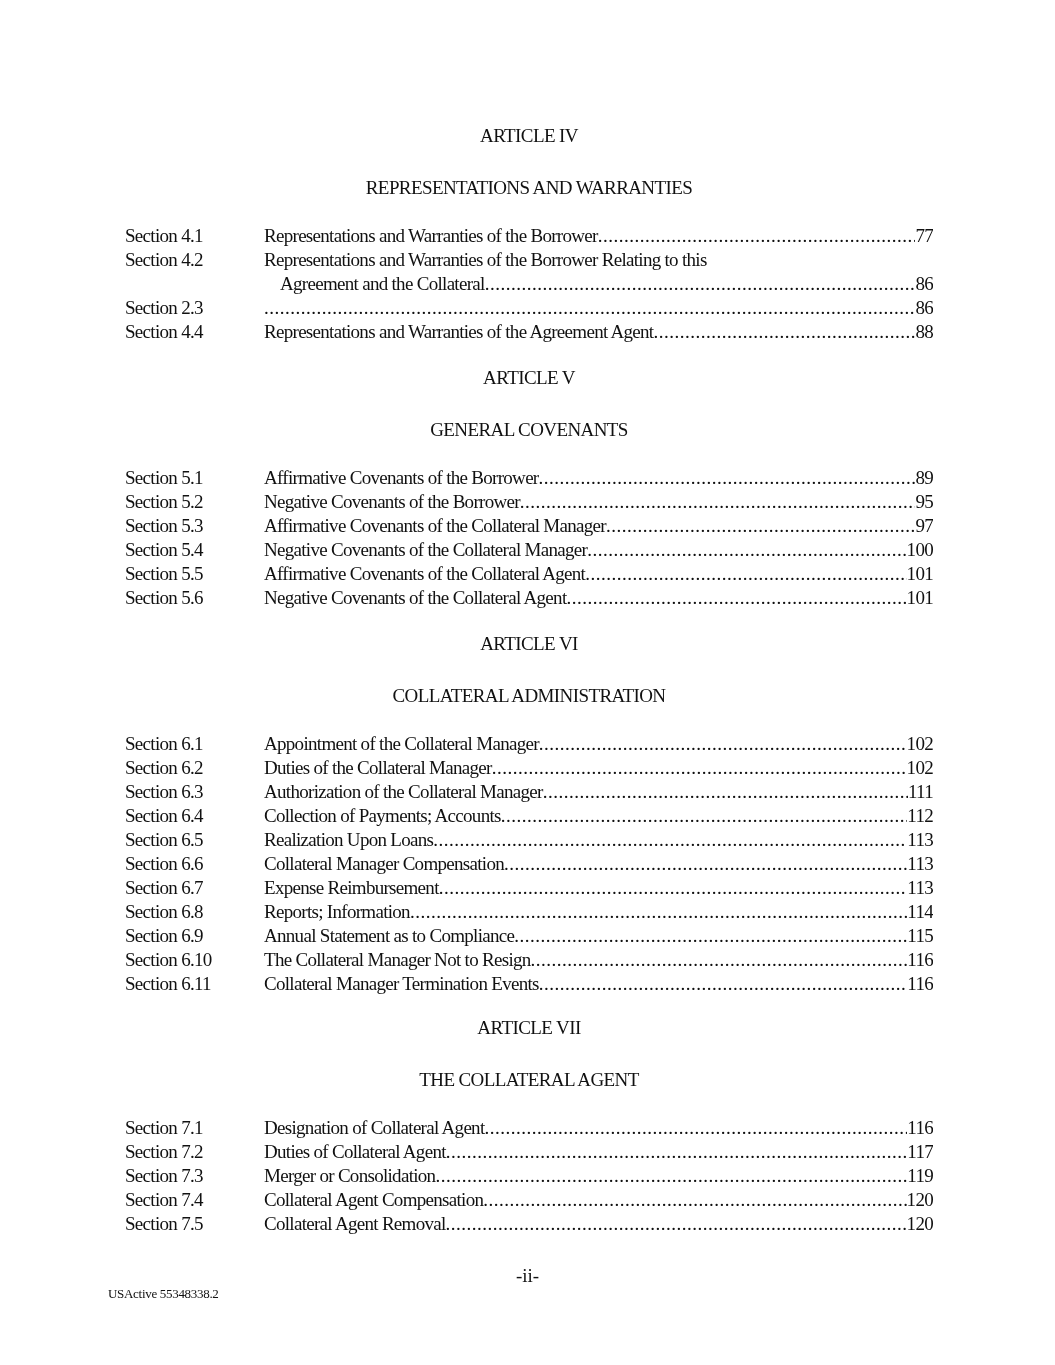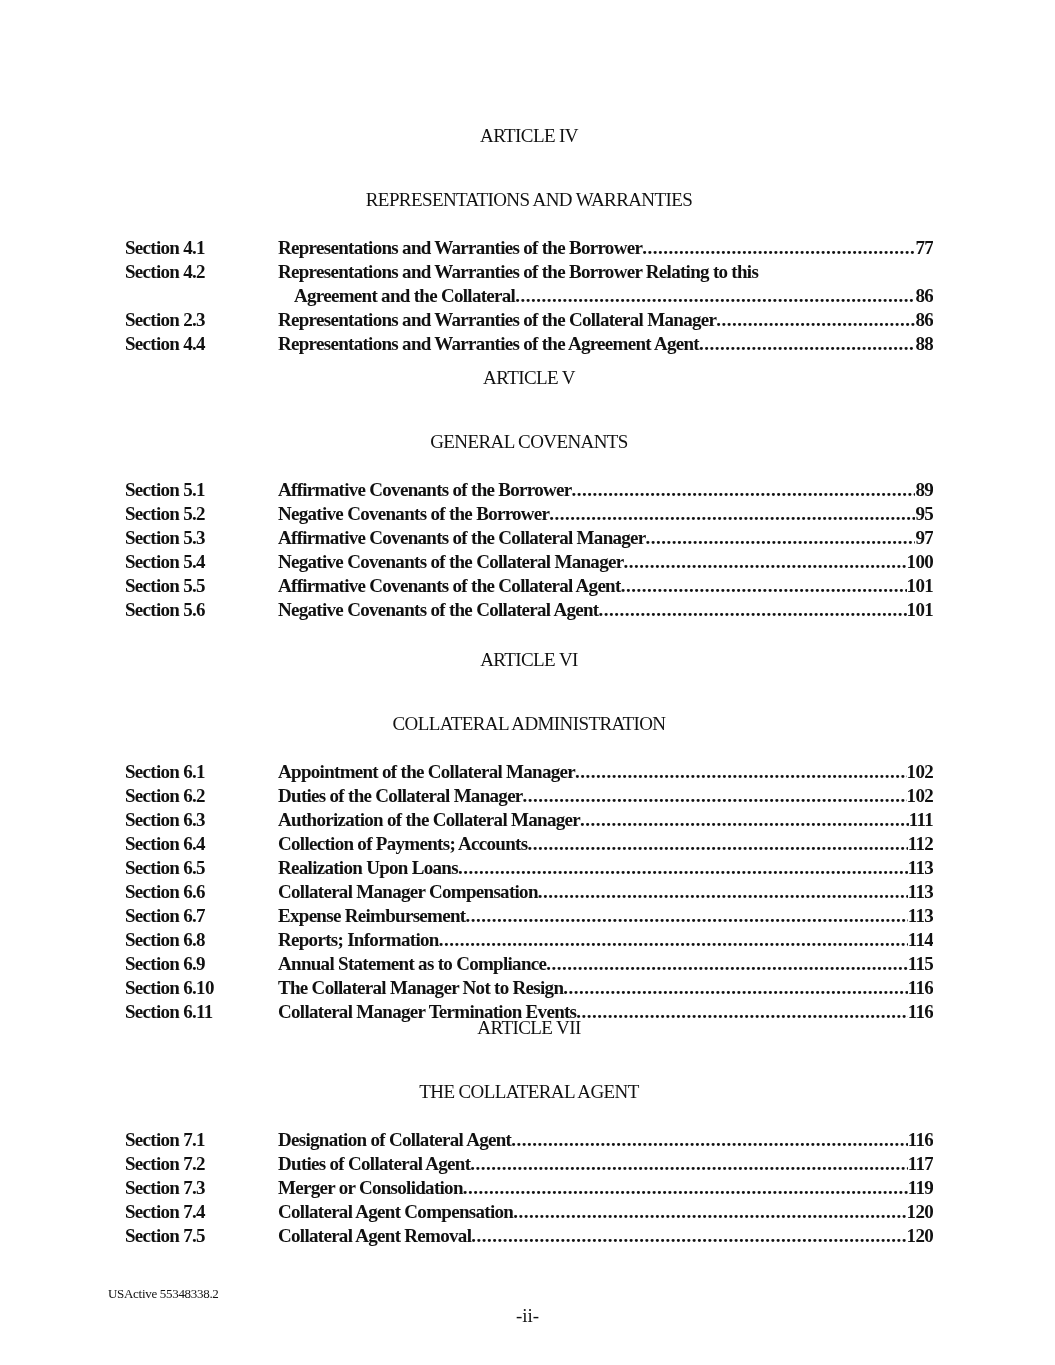--- a/index.html
+++ b/index.html
@@ -7,38 +7,38 @@
       width: 1055px; height: 1365px; position: relative; overflow: hidden;
       font-family: "Liberation Serif", "DejaVu Serif", serif;
       color: #111111;
     }
     .page { position: absolute; left: 0; top: 0; width: 1055px; height: 1268px; }
     .article { position: absolute; left: 125px; width: 808px; }
     .art-title, .art-heading {
       text-align: center; font-size: 19px; letter-spacing: -0.6px;
       line-height: 24px; height: 24px; white-space: nowrap;
     }
-    .art-heading { margin-top: 40px; }
+    .art-heading { margin-top: 28px; }
     .entries { margin-top: 24px; }
-    .entry { display: flex; font-size: 19px; letter-spacing: -0.7px; line-height: 24px; font-weight: bold; }
+    .entry { display: flex; font-size: 19px; letter-spacing: -0.7px; line-height: 24px; }
     .sec-num { width: 139px; flex: 0 0 139px; white-space: nowrap; }
-    .sec-body { flex: 1 1 auto; min-width: 0; margin-left: 14px; }
+    .sec-body { flex: 1 1 auto; min-width: 0; }
     .line { display: flex; align-items: baseline; white-space: nowrap; overflow: hidden; }
     .line .txt { flex: 0 0 auto; }
     .line .leader {
       flex: 1 1 auto; overflow: hidden; white-space: nowrap;
       letter-spacing: 0.5px;
     }
     .line .leader::after {
       content: "....................................................................................................................................................................................................................";
     }
     .line .pg { flex: 0 0 auto; text-align: right; }
     .line.cont { padding-left: 16px; }
     .footer-page {
-      position: absolute; left: 0; width: 1055px; top: 1304px;
+      position: absolute; left: 0; width: 1055px; top: 1264px;
       text-align: center; font-size: 19px; line-height: 24px;
     }
     .footer-id {
       position: absolute; left: 108px; top: 1285px;
       font-size: 13px; letter-spacing: -0.3px; line-height: 18px;
     }
   </style>
 </head>
 <body>
 
@@ -68,21 +68,20 @@
                 <span class="txt">Agreement and the Collateral</span>
                 <span class="leader"></span>
                 <span class="pg">86</span>
               </div>
             </div>
           </div>
           <div class="entry">
             <div class="sec-num">Section 2.3</div>
             <div class="sec-body">
               <div class="line">
-                <span class="txt">Representations and Warranties of the Collateral Manager</span>
                 <span class="leader"></span>
                 <span class="pg">86</span>
               </div>
             </div>
           </div>
           <div class="entry">
             <div class="sec-num">Section 4.4</div>
             <div class="sec-body">
               <div class="line">
                 <span class="txt">Representations and Warranties of the Agreement Agent</span>
@@ -152,21 +151,21 @@
             <div class="sec-body">
               <div class="line">
                 <span class="txt">Negative Covenants of the Collateral Agent</span>
                 <span class="leader"></span>
                 <span class="pg">101</span>
               </div>
             </div>
           </div>
         </div>
       </div>
-      <div class="article" style="top: 648px;">
+      <div class="article" style="top: 632px;">
         <div class="art-title">ARTICLE VI</div>
         <div class="art-heading">COLLATERAL ADMINISTRATION</div>
         <div class="entries">
           <div class="entry">
             <div class="sec-num">Section 6.1</div>
             <div class="sec-body">
               <div class="line">
                 <span class="txt">Appointment of the Collateral Manager</span>
                 <span class="leader"></span>
                 <span class="pg">102</span>

